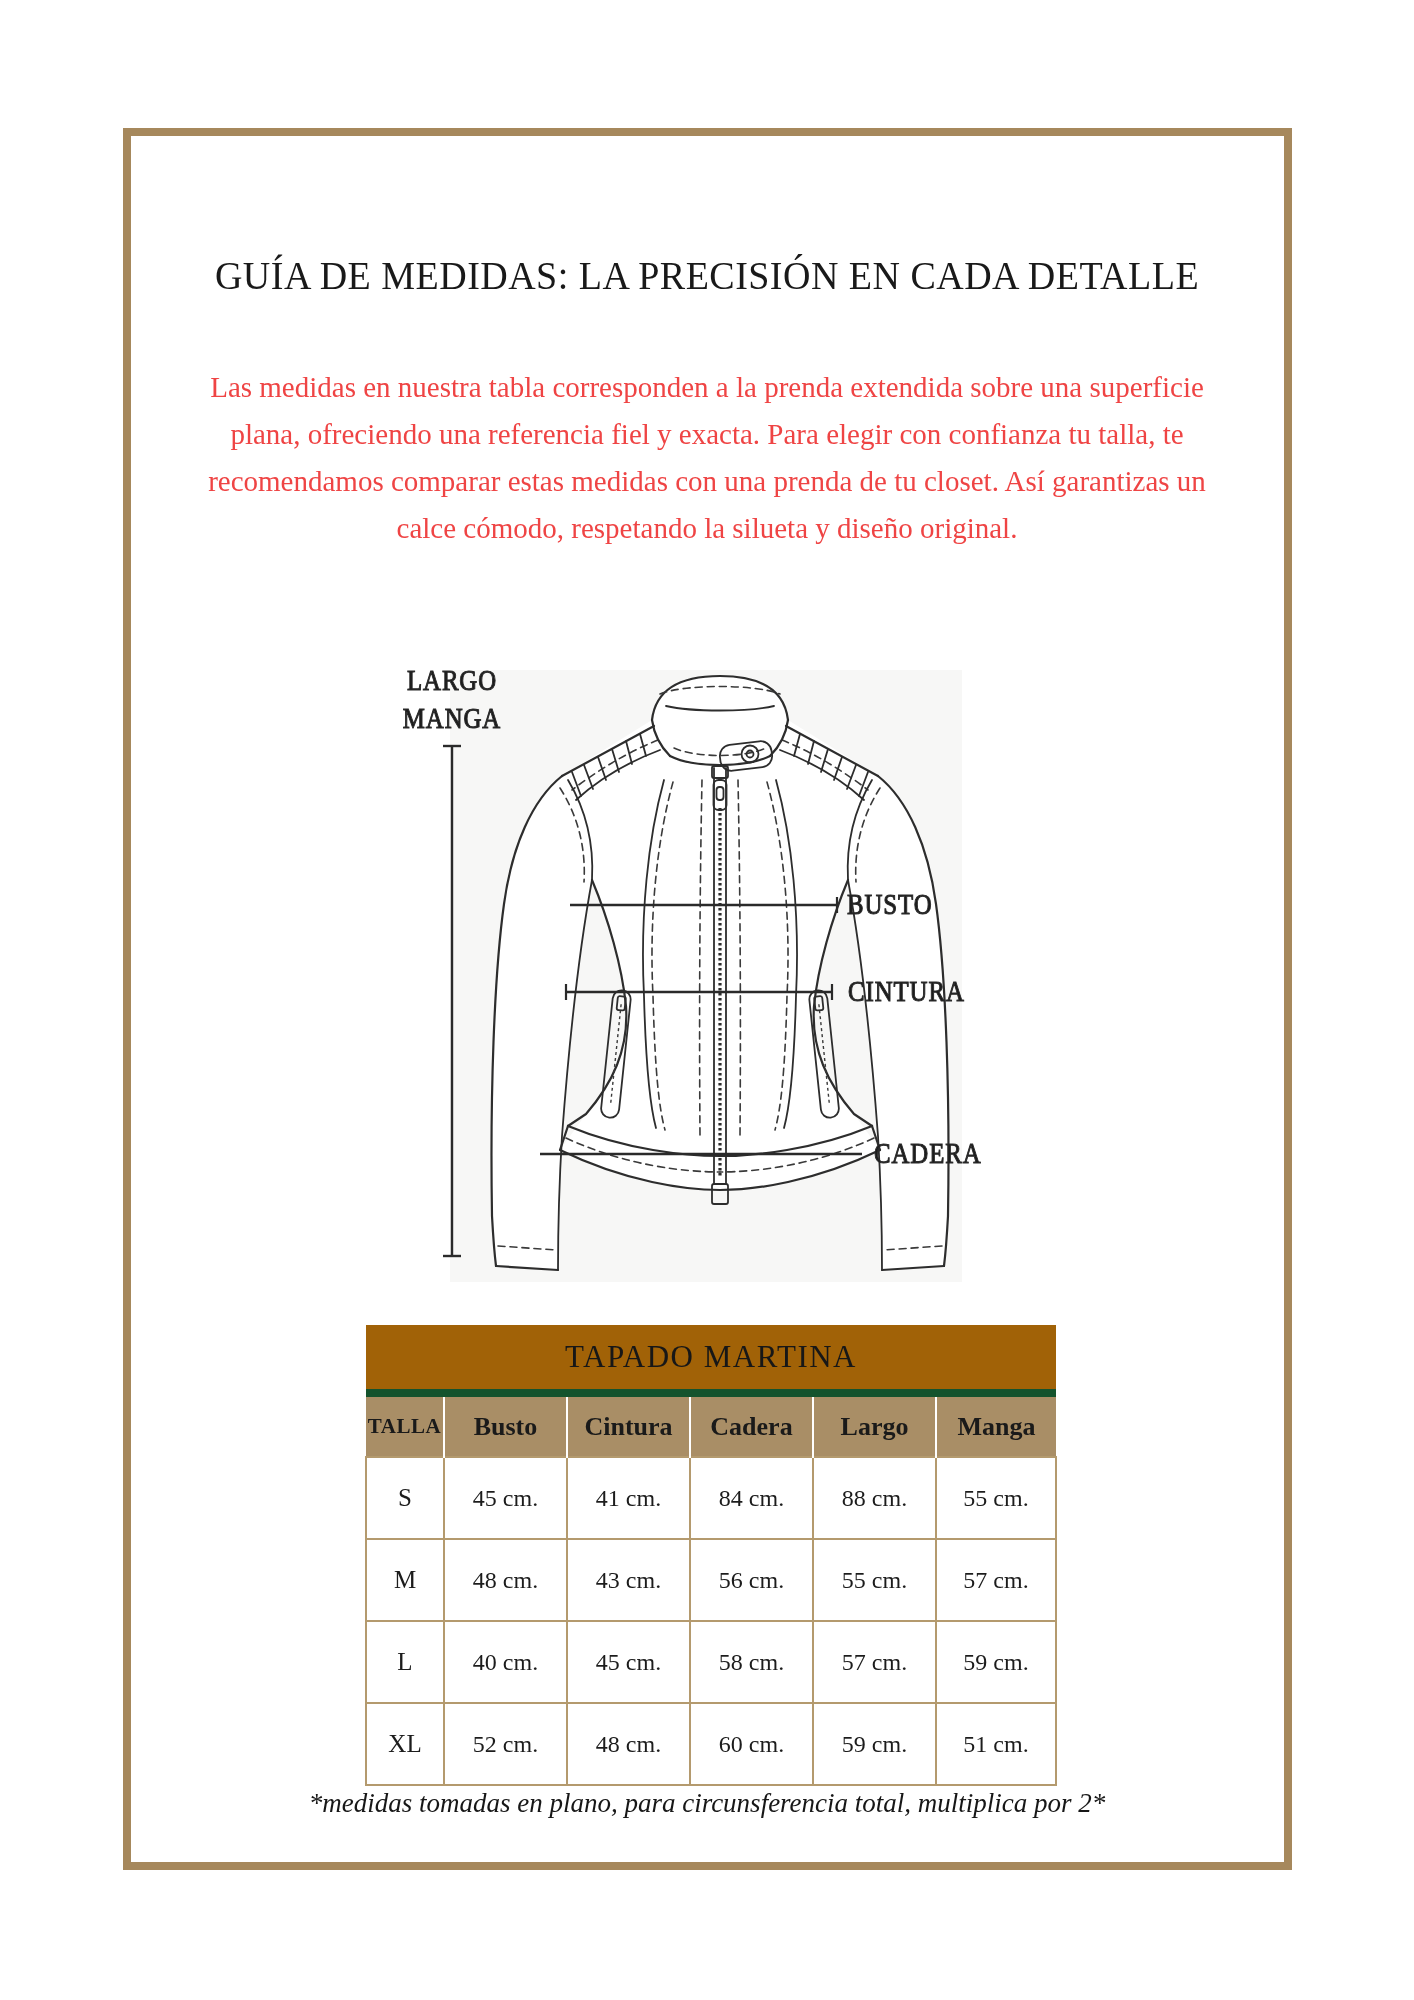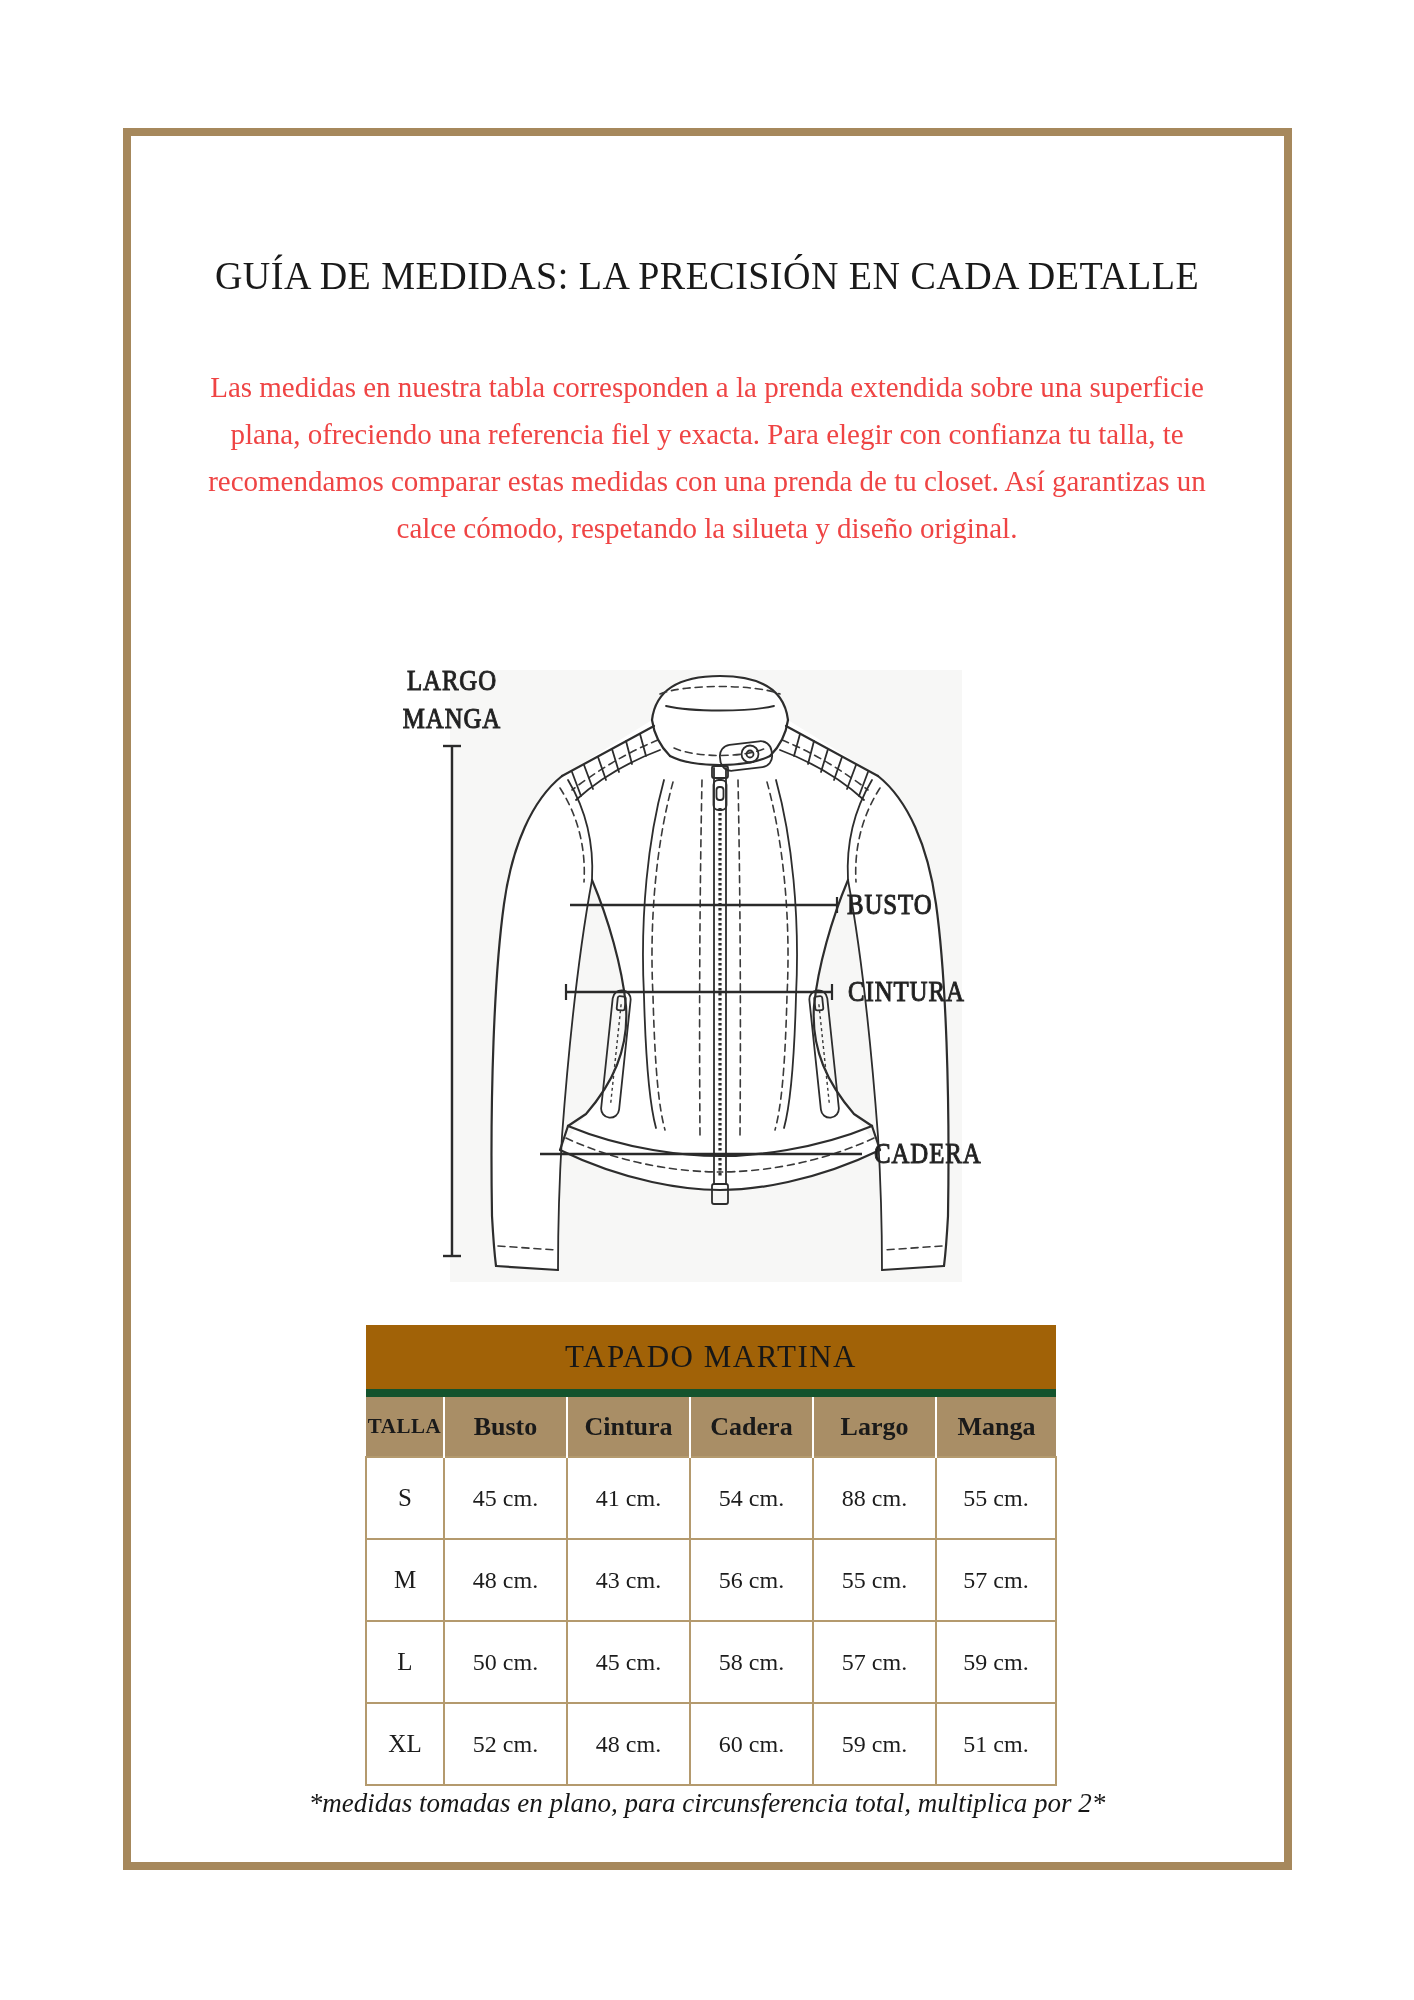--- a/index.html
+++ b/index.html
@@ -172,35 +172,35 @@
       <th>Busto</th>
       <th>Cintura</th>
       <th>Cadera</th>
       <th>Largo</th>
       <th>Manga</th>
     </tr>
     <tr class="datarow">
       <td class="size">S</td>
       <td>45 cm.</td>
       <td>41 cm.</td>
-      <td>54 cm.</td>
+      <td>84 cm.</td>
       <td>88 cm.</td>
       <td>55 cm.</td>
     </tr>
     <tr class="datarow">
       <td class="size">M</td>
       <td>48 cm.</td>
       <td>43 cm.</td>
       <td>56 cm.</td>
       <td>55 cm.</td>
       <td>57 cm.</td>
     </tr>
     <tr class="datarow">
       <td class="size">L</td>
-      <td>50 cm.</td>
+      <td>40 cm.</td>
       <td>45 cm.</td>
       <td>58 cm.</td>
       <td>57 cm.</td>
       <td>59 cm.</td>
     </tr>
     <tr class="datarow">
       <td class="size">XL</td>
       <td>52 cm.</td>
       <td>48 cm.</td>
       <td>60 cm.</td>

